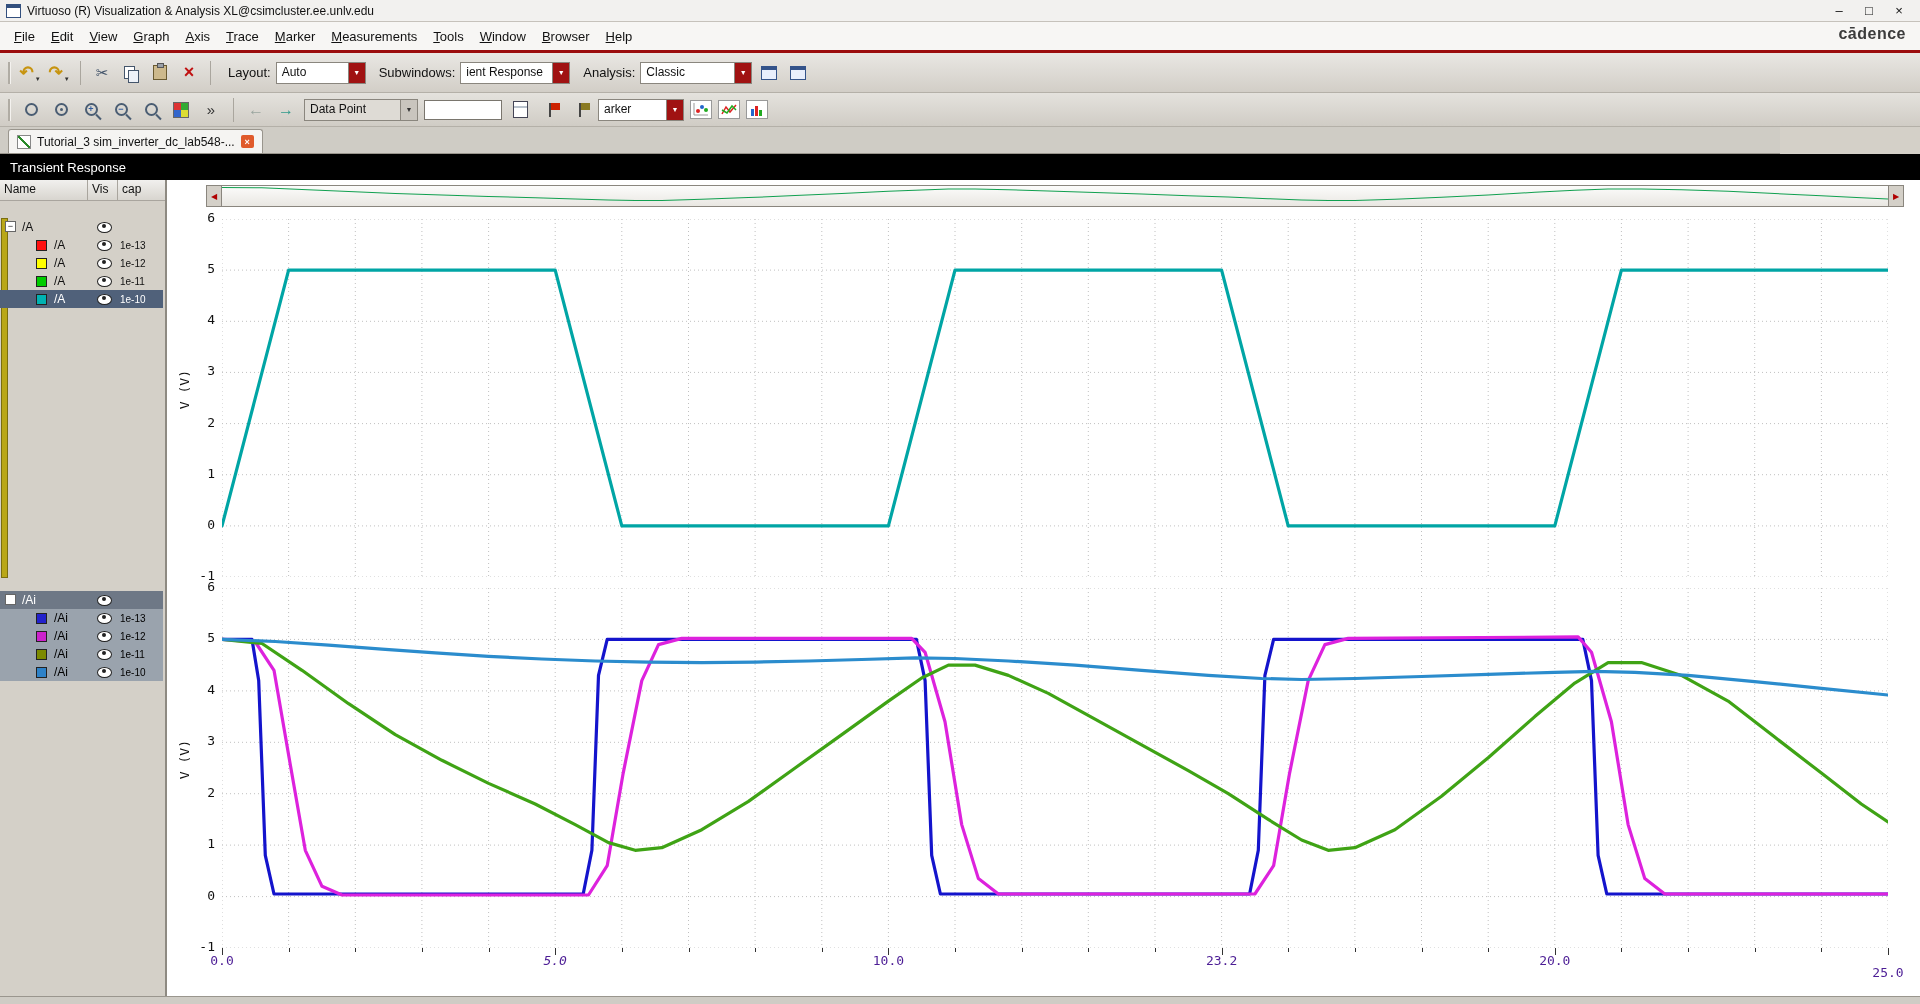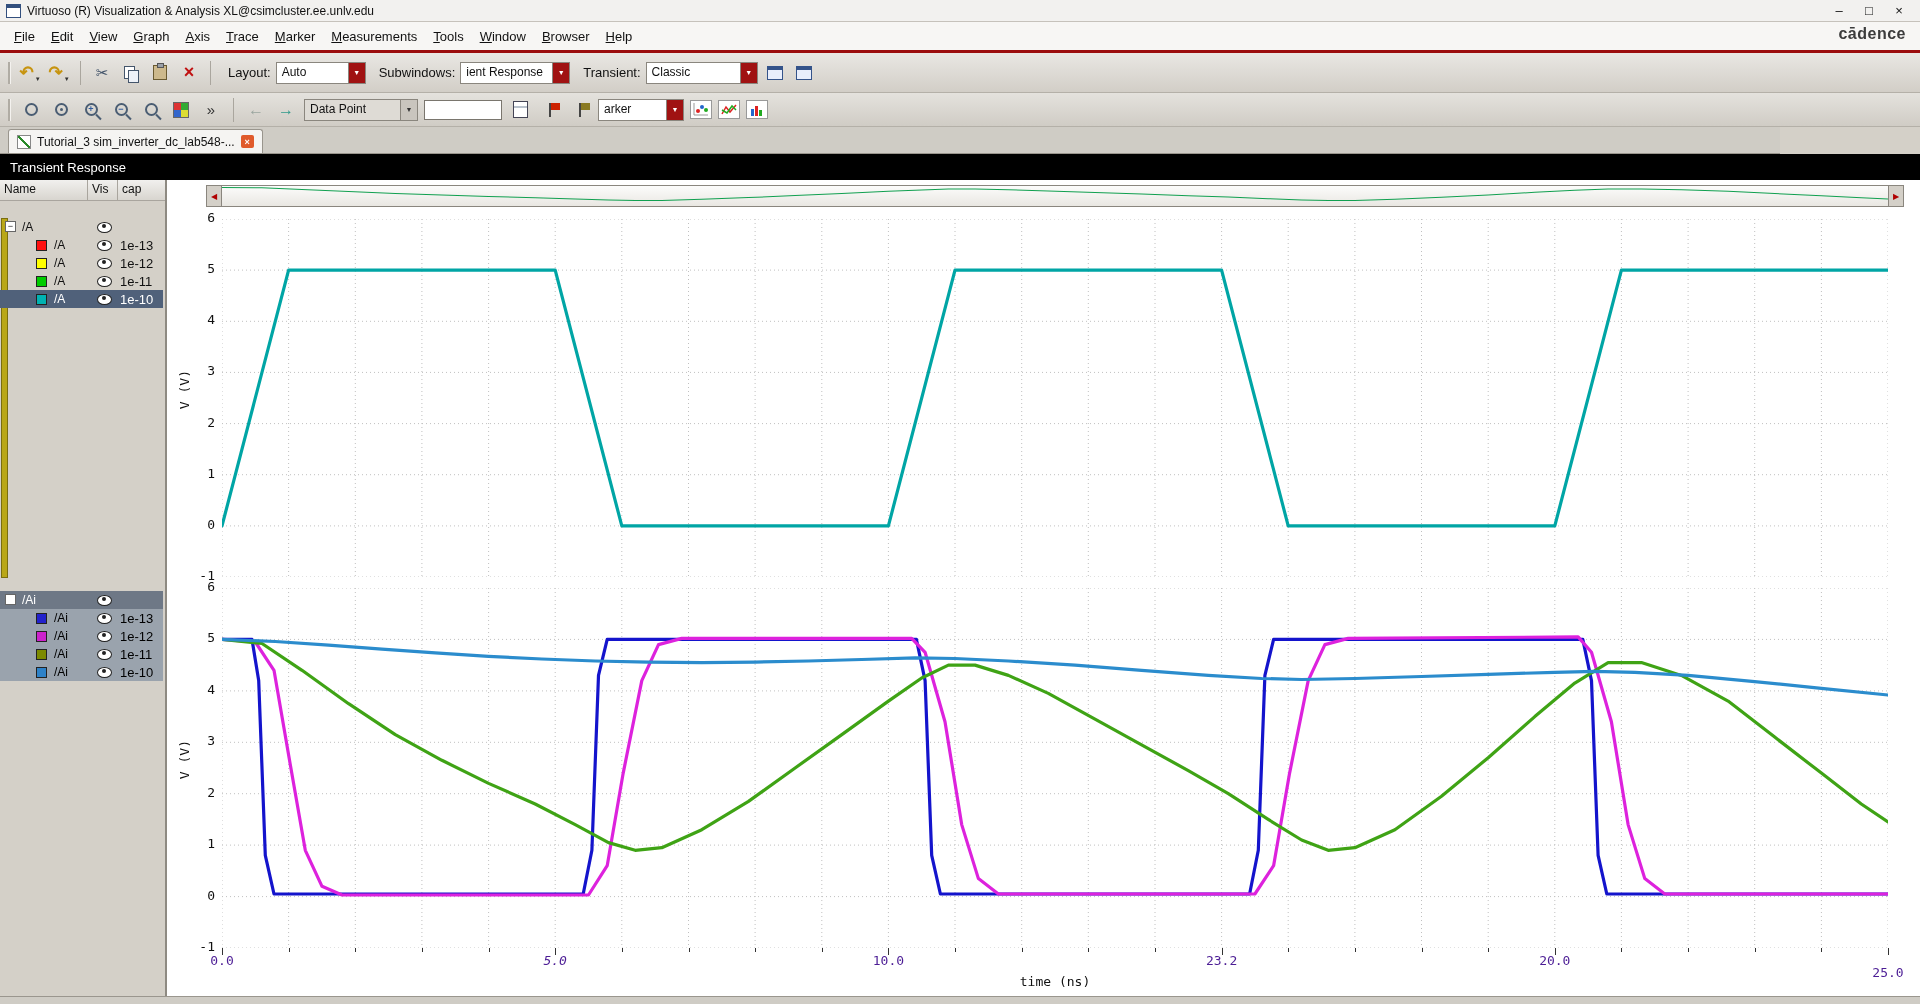--- a/index.html
+++ b/index.html
@@ -91,21 +91,21 @@
   #tree-rows{position:absolute;top:20px;left:0;right:2px}
   .tgroup.g0{margin-top:18px}
   .tgroup.g1{margin-top:283px}
   .trow{height:18px;position:relative;display:flex;align-items:center;font-size:12px;color:#111}
   .trow .exp{position:absolute;left:5px;top:3px;width:11px;height:11px;border:1px solid #666;background:#fff;
              font-size:9px;line-height:9px;text-align:center;box-sizing:border-box}
   .trow.parent .lbl{margin-left:22px}
   .trow .swatch{position:absolute;left:36px;width:11px;height:11px;border:1px solid #222;box-sizing:border-box}
   .trow.child .lbl{margin-left:54px}
   .trow .eye{position:absolute;left:97px}
-  .trow .capv{position:absolute;left:120px;font-size:13px}
+  .trow .capv{position:absolute;left:120px;font-size:10px}
   .trow.sel{background:#50617a;color:#fff}
   .trow.pgsel{background:#6e7886;color:#fff}
   .trow.selgrp{background:#9aa3ad;color:#000}
   .eye{width:13px;height:9px;border:1px solid #222;border-radius:50%;background:#fff;position:relative;display:inline-block}
   .eye::after{content:'';position:absolute;left:3.5px;top:1.5px;width:4px;height:4px;border-radius:50%;background:#222}
 
   
   .plot-wrap{position:absolute;top:180px;left:167px;width:1753px;height:824px;background:#fff}
   .overview{position:absolute;left:39px;top:5px;width:1698px;height:22px;display:flex}
   .ov-arrow{width:16px;height:22px;background:#d4d0c8;border:1px solid #8a867e;color:#b00000;font-size:8px;
@@ -185,21 +185,21 @@
   <span class="tb-label">Layout:</span>
   <span class="combo w88">
     <span class="combo-val" style="flex:1">Auto</span>
     <span class="combo-btn">▼</span>
   </span>
   <span class="tb-label">Subwindows:</span>
   <span class="combo w108">
     <span class="combo-val" style="flex:1">ient Response</span>
     <span class="combo-btn">▼</span>
   </span>
-  <span class="tb-label">Transient:</span>
+  <span class="tb-label">Analysis:</span>
   <span class="combo w110">
     <span class="combo-val" style="flex:1">Classic</span>
     <span class="combo-btn">▼</span>
   </span>
   <span class="tb-btn">
     <span class="winicon"></span>
   </span>
   <span class="tb-btn">
     <span class="winicon"></span>
   </span>
@@ -456,21 +456,20 @@
         <line x1="0" y1="102.9" x2="1666" y2="102.9"></line>
         <line x1="0" y1="51.4" x2="1666" y2="51.4"></line>
         <line x1="0" y1="0.0" x2="1666" y2="0.0"></line>
       </g>
       <polyline fill="none" stroke="#1414cc" stroke-width="3.2" stroke-linejoin="round" stroke-linecap="round" points="0.0,51.4 30.0,51.4 36.7,92.6 43.3,267.4 52.0,306.0 361.2,306.0 369.9,262.3 376.5,87.4 385.2,51.4 694.4,51.4 703.1,92.6 709.7,267.4 718.4,306.0 1027.6,306.0 1036.3,262.3 1042.9,87.4 1051.6,51.4 1360.8,51.4 1369.5,92.6 1376.1,267.4 1384.8,306.0 1666.0,306.0"></polyline>
       <polyline fill="none" stroke="#dd22dd" stroke-width="3.2" stroke-linejoin="round" stroke-linecap="round" points="0.0,51.4 33.3,54.0 52.0,82.3 68.0,174.9 83.3,262.3 100.0,298.3 120.0,307.0 366.5,307.0 385.2,277.7 401.2,185.1 419.8,92.6 436.5,56.6 459.8,50.4 689.7,50.4 703.1,64.3 723.0,133.7 739.7,236.6 756.4,290.6 776.4,306.0 1032.9,306.0 1051.6,277.7 1067.6,185.1 1086.2,92.6 1102.9,56.6 1126.2,50.4 1356.1,48.9 1369.5,64.3 1389.4,133.7 1406.1,236.6 1422.8,290.6 1442.8,306.0 1666.0,306.0"></polyline>
       <polyline fill="none" stroke="#3fa315" stroke-width="3.2" stroke-linejoin="round" stroke-linecap="round" points="0.0,51.4 40.0,55.5 80.0,82.3 126.6,115.7 173.3,146.6 219.9,172.3 266.6,195.4 313.2,216.0 353.2,236.6 386.5,254.6 413.2,262.3 439.8,259.7 479.8,241.7 526.5,213.4 573.1,180.0 619.8,146.6 666.4,113.1 699.7,90.0 726.4,77.1 753.0,77.1 786.4,87.4 826.3,105.4 873.0,131.1 919.6,156.9 966.3,182.6 1006.3,205.7 1046.2,231.4 1079.6,252.0 1106.2,262.3 1132.9,259.7 1172.9,241.7 1219.5,208.3 1266.2,169.7 1312.8,128.6 1352.8,95.1 1386.1,74.6 1419.4,74.6 1459.4,87.4 1506.1,113.1 1552.7,149.1 1599.4,185.1 1639.3,216.0 1666.0,234.0"></polyline>
       <polyline fill="none" stroke="#2b8ccd" stroke-width="3.2" stroke-linejoin="round" stroke-linecap="round" points="0.0,51.4 53.3,53.5 106.6,57.1 159.9,61.2 213.2,64.8 266.6,68.4 319.9,71.0 373.2,73.0 426.5,74.1 479.8,74.6 533.1,74.1 586.4,73.0 639.7,71.5 693.1,69.9 733.0,70.5 786.4,73.0 853.0,77.1 919.6,82.3 986.3,87.4 1039.6,90.5 1079.6,91.5 1132.9,90.5 1199.5,88.5 1266.2,86.4 1332.8,84.3 1372.8,83.3 1412.8,84.3 1466.1,87.4 1532.7,93.6 1599.4,100.3 1666.0,107.0"></polyline>
     </svg>
 
-  <div class="xlabel">time (ns)</div>
 <span class="ytick" style="top: 30px;">6</span>
     <span class="ytick" style="top: 81.1429px;">5</span>
     <span class="ytick" style="top: 132.286px;">4</span>
     <span class="ytick" style="top: 183.429px;">3</span>
     <span class="ytick" style="top: 234.571px;">2</span>
     <span class="ytick" style="top: 285.714px;">1</span>
     <span class="ytick" style="top: 336.857px;">0</span>
     <span class="ytick" style="top: 388px;">-1</span>
     <span class="ytick" style="top: 399px;">6</span>
     <span class="ytick" style="top: 450.429px;">5</span>

